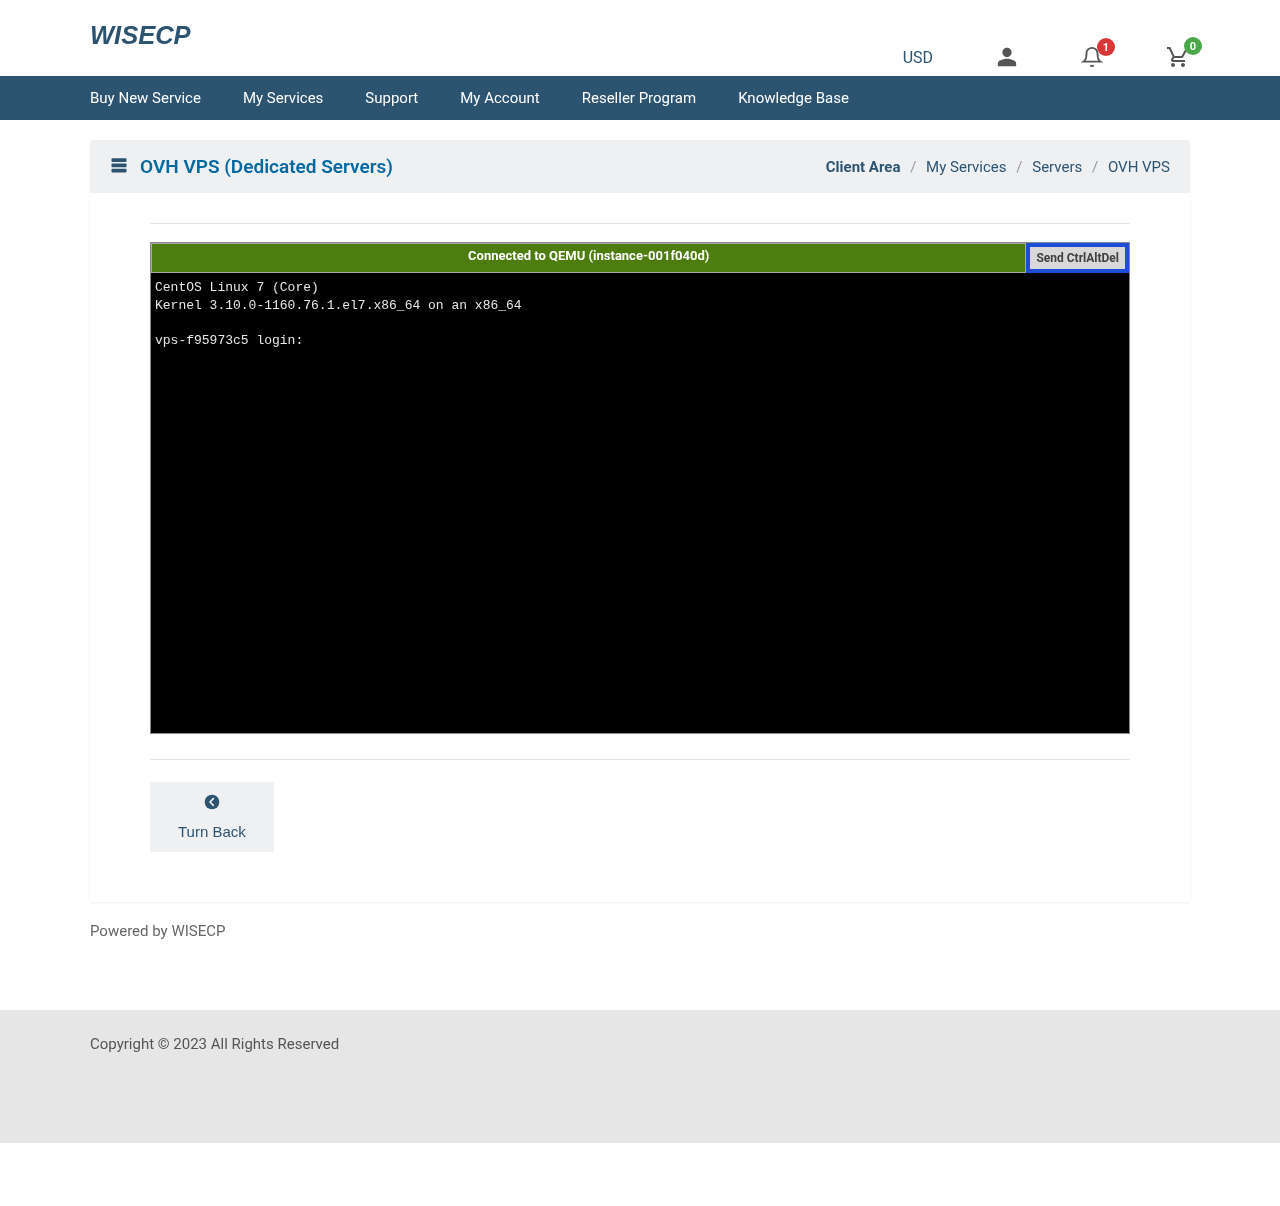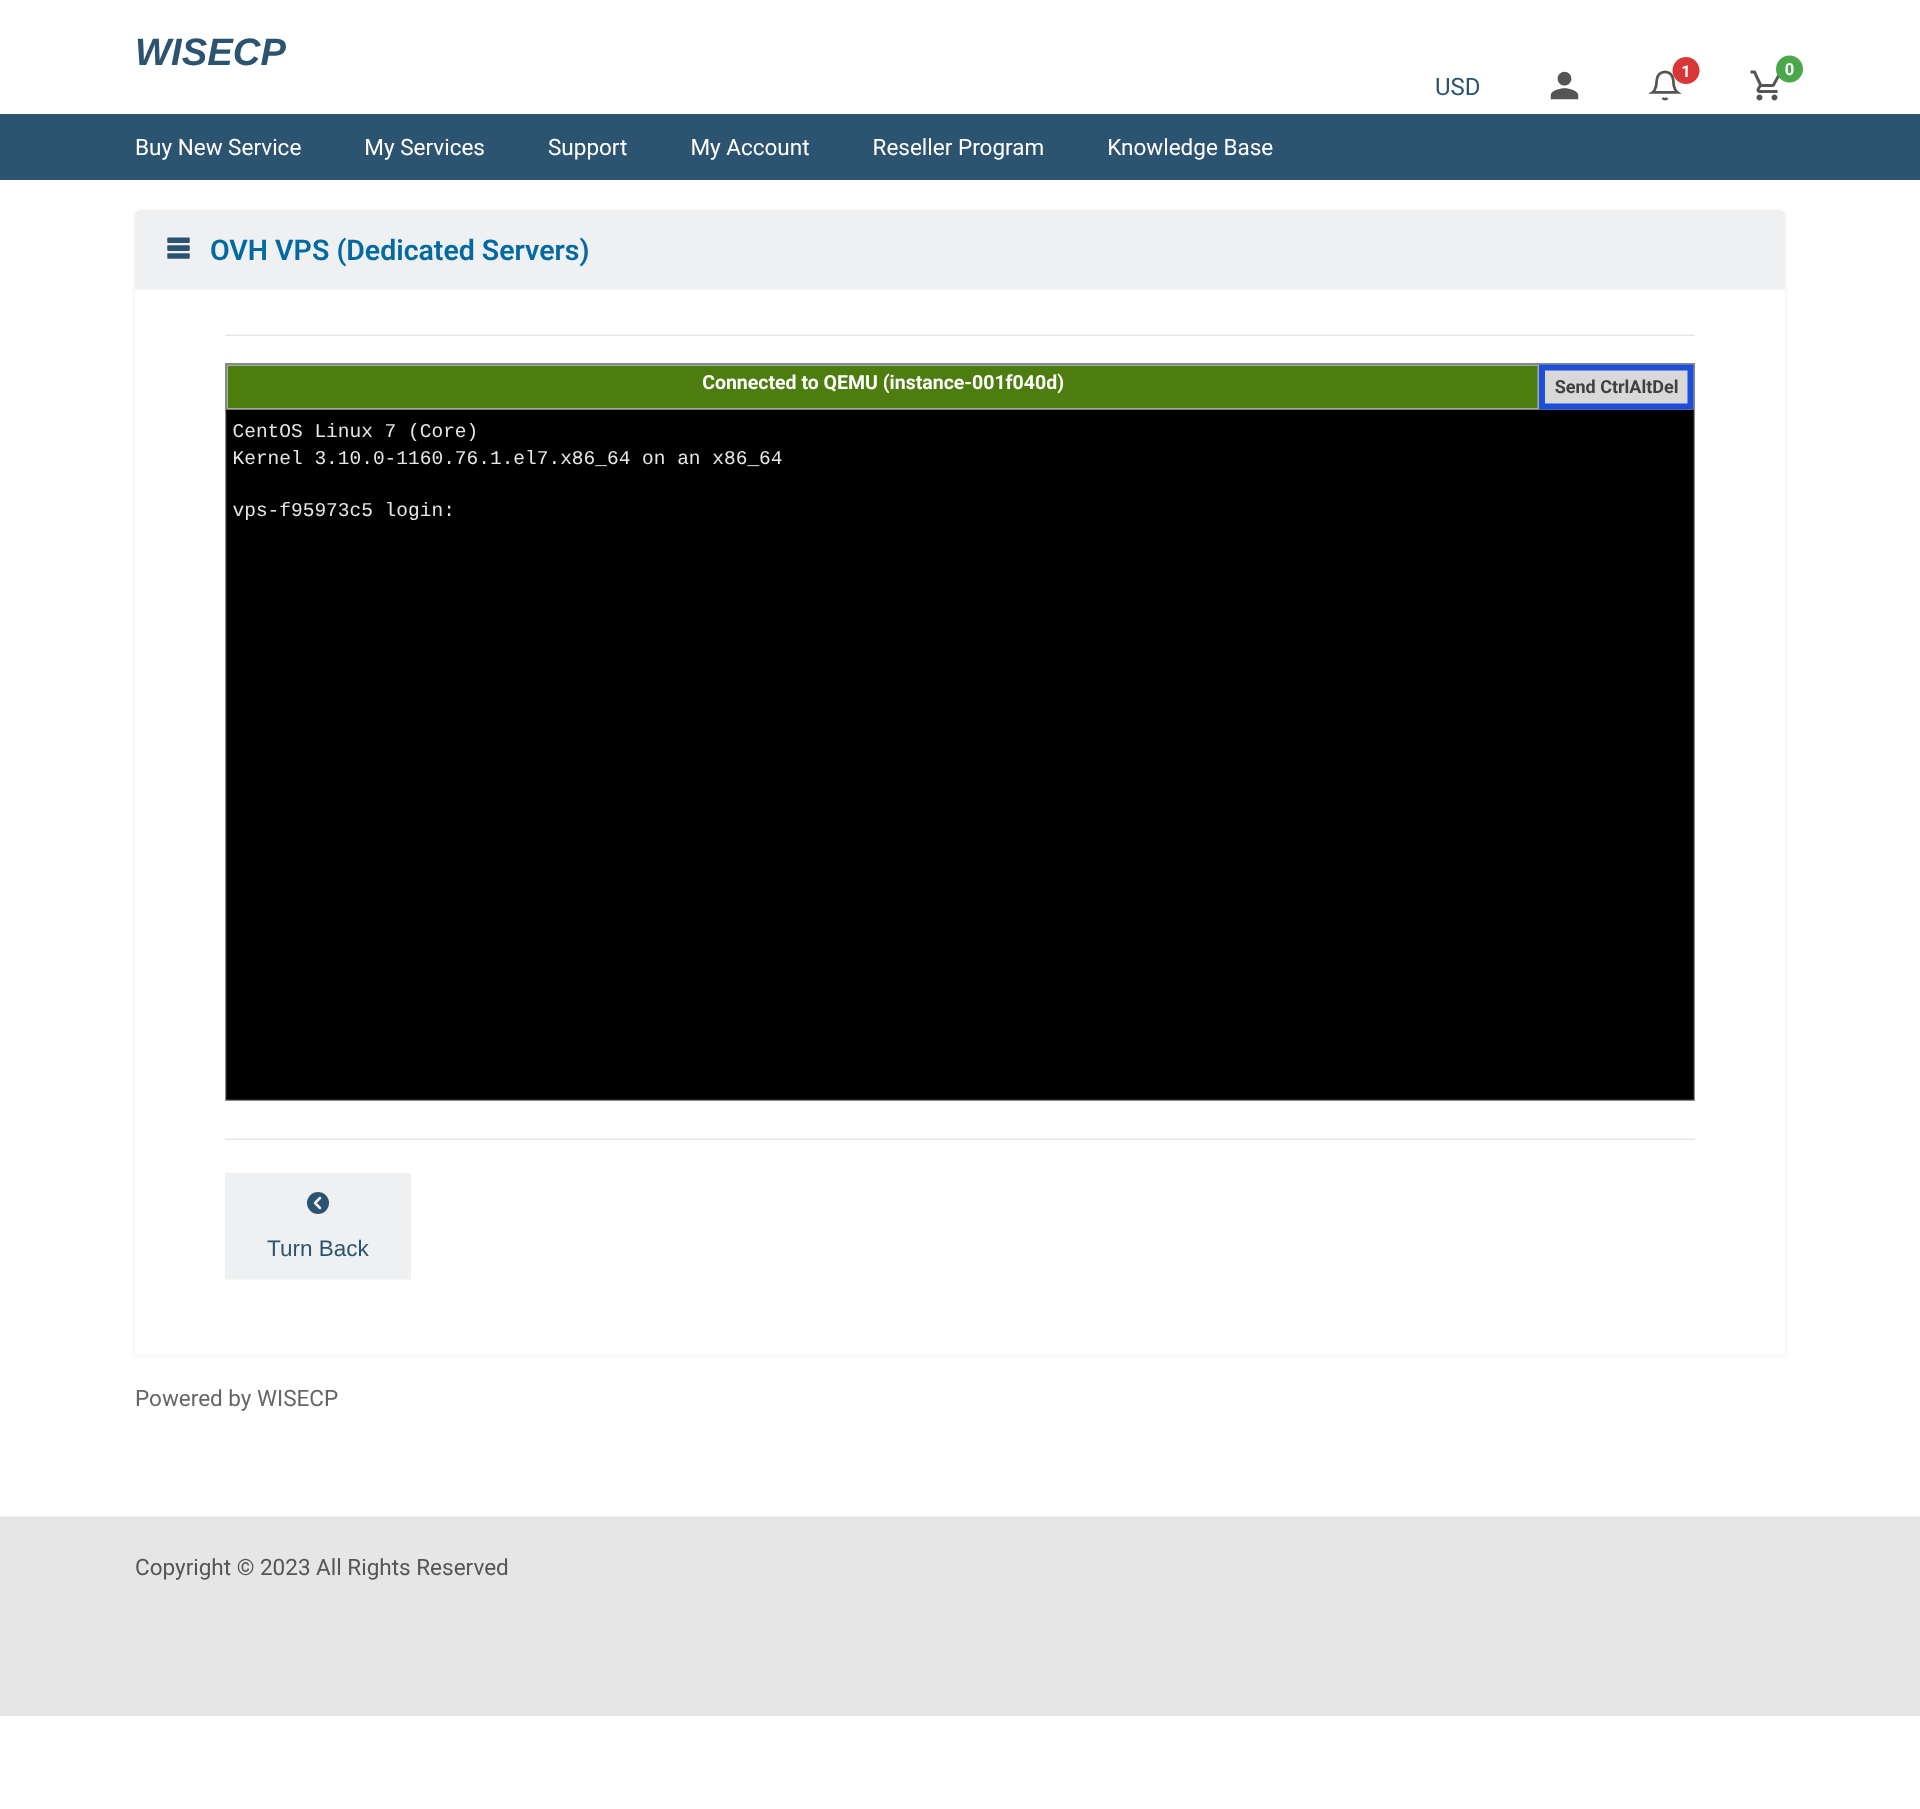--- a/index.html
+++ b/index.html
@@ -20,21 +20,21 @@
       justify-content: space-between;
       height: 76px;
     }
     .logo-svg {
       height: 30px;
       width: auto;
     }
     .header-right {
       display: flex;
       align-items: center;
-      gap: 45px;
+      gap: 63px;
       margin-top: 38px;
     }
     .currency {
       color: #2c5470;
       font-size: 16px;
       cursor: pointer;
     }
     .header-icon {
       position: relative;
       cursor: pointer;
@@ -247,20 +247,29 @@
       <div class="page-title-wrap">
         <span>
           <svg width="18" height="18" viewBox="0 0 24 24" fill="#2c5470">
             <rect x="2" y="3" width="20" height="5" rx="1"></rect>
             <rect x="2" y="10" width="20" height="5" rx="1"></rect>
             <rect x="2" y="17" width="20" height="5" rx="1"></rect>
           </svg>
         </span>
         <span class="page-title">OVH VPS (Dedicated Servers)</span>
       </div>
+      <div class="breadcrumb">
+        <span class="bold">Client Area</span>
+        <span class="sep">/</span>
+        <span>My Services</span>
+        <span class="sep">/</span>
+        <span>Servers</span>
+        <span class="sep">/</span>
+        <span>OVH VPS</span>
+      </div>
     </div>
 
     <div class="content">
       <hr class="hr">
 
       <div class="vnc-wrapper">
         <div class="vnc-header">
           <div class="vnc-status">Connected to QEMU (instance-001f040d)</div>
           <div class="vnc-ctrlaltdel">Send CtrlAltDel</div>
         </div>

